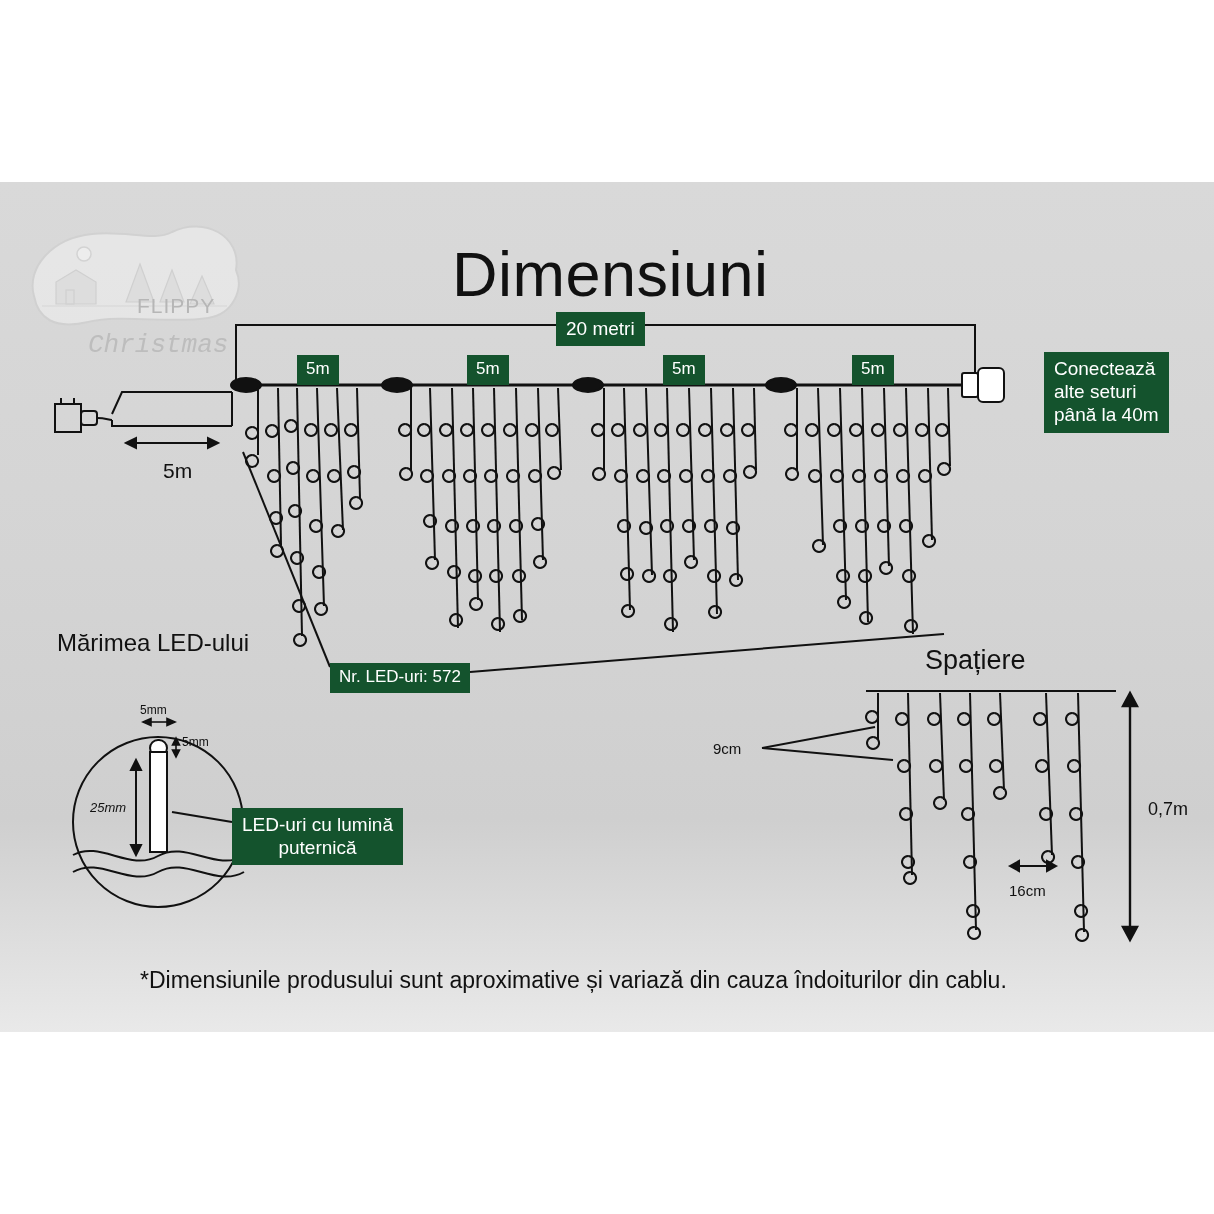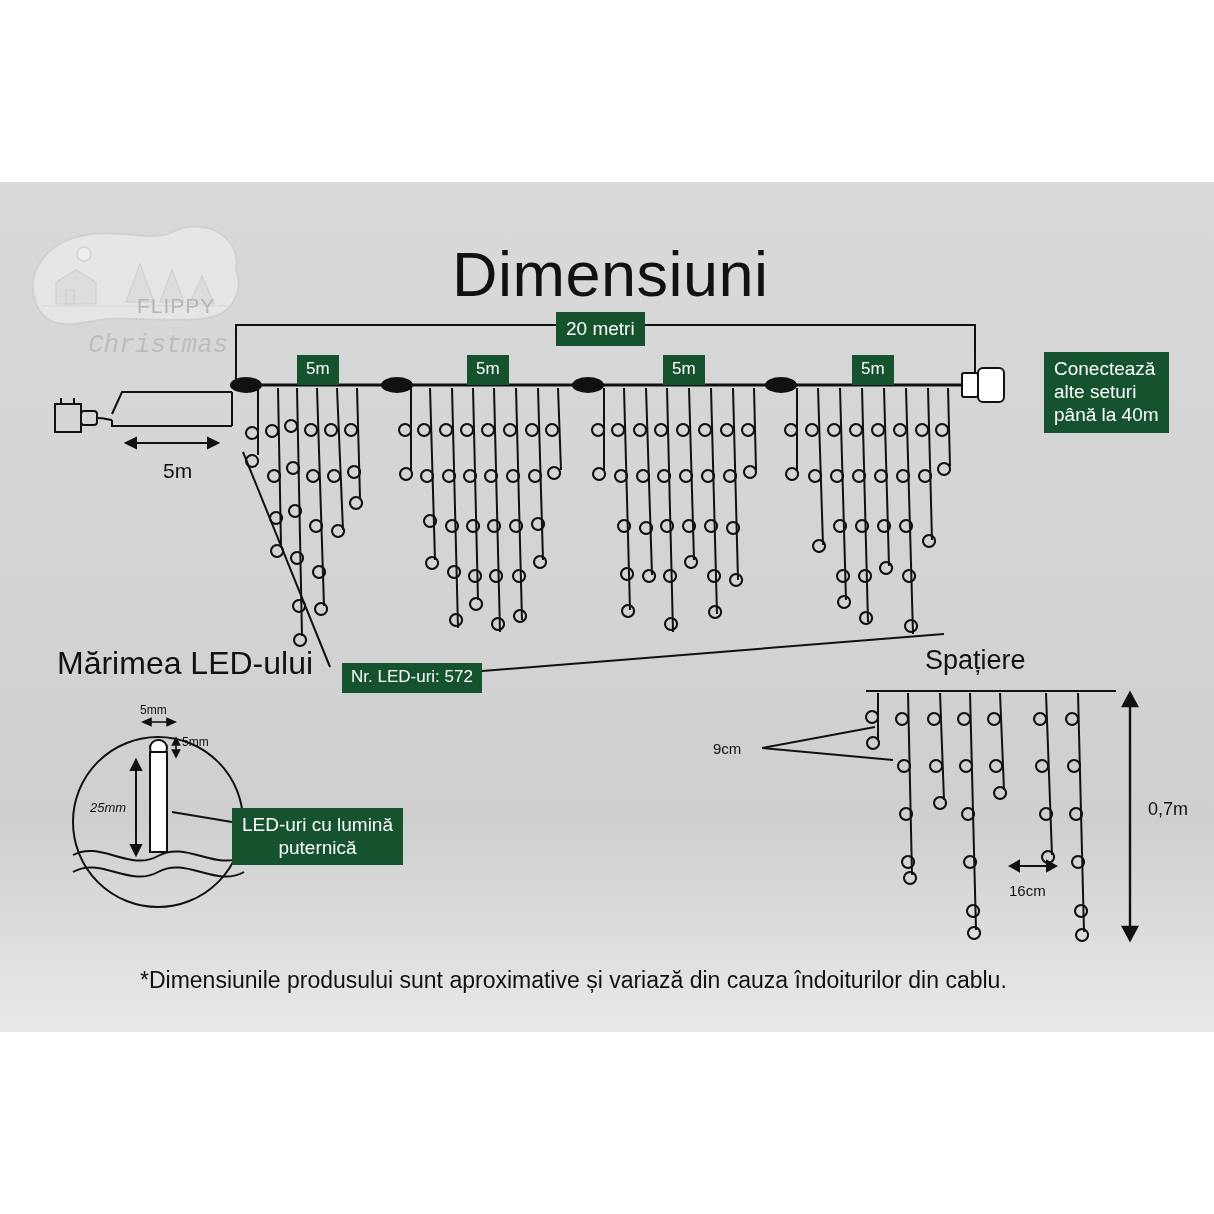--- a/index.html
+++ b/index.html
@@ -69,23 +69,23 @@
     left: 452px;
     top: 238px;
     letter-spacing: 0.5px;
   }
   #label-5m-left {
     font-size: 21px;
     left: 163px;
     top: 459px;
   }
   #label-led-size {
-    font-size: 32px;
+    font-size: 24px;
     left: 57px;
-    top: 645px;
+    top: 629px;
     text-align: center;
   }
   #label-spacing {
     font-size: 27px;
     left: 925px;
     top: 645px;
   }
   #label-5mm-top {
     font-size: 12px;
     left: 140px;
@@ -490,21 +490,21 @@
 
     <div class="chip small" style="left:297px; top:355px;">5m</div>
     <div class="chip small" style="left:467px; top:355px;">5m</div>
     <div class="chip small" style="left:663px; top:355px;">5m</div>
     <div class="chip small" style="left:852px; top:355px;">5m</div>
 
     <div class="chip" style="left:1010px; top:352px;margin-left:34px;">Conectează
 alte seturi
 până la 40m</div>
 
-    <div class="chip small" style="left:330px; top:663px;margin-left:12px;">Nr. LED-uri: 572</div>
+    <div class="chip small" style="left:330px; top:663px;">Nr. LED-uri: 572</div>
 
     <div class="plain" id="label-5m-left">5m</div>
 
     <div class="plain" id="label-led-size">Mărimea LED-ului</div>
     <div class="plain" id="label-5mm-top">5mm</div>
     <div class="plain" id="label-5mm-right">5mm</div>
     <div class="plain" id="label-25mm">25mm</div>
     <div class="chip" style="left:232px; top:808px;text-align:center;">LED-uri cu lumină
 puternică</div>
 

